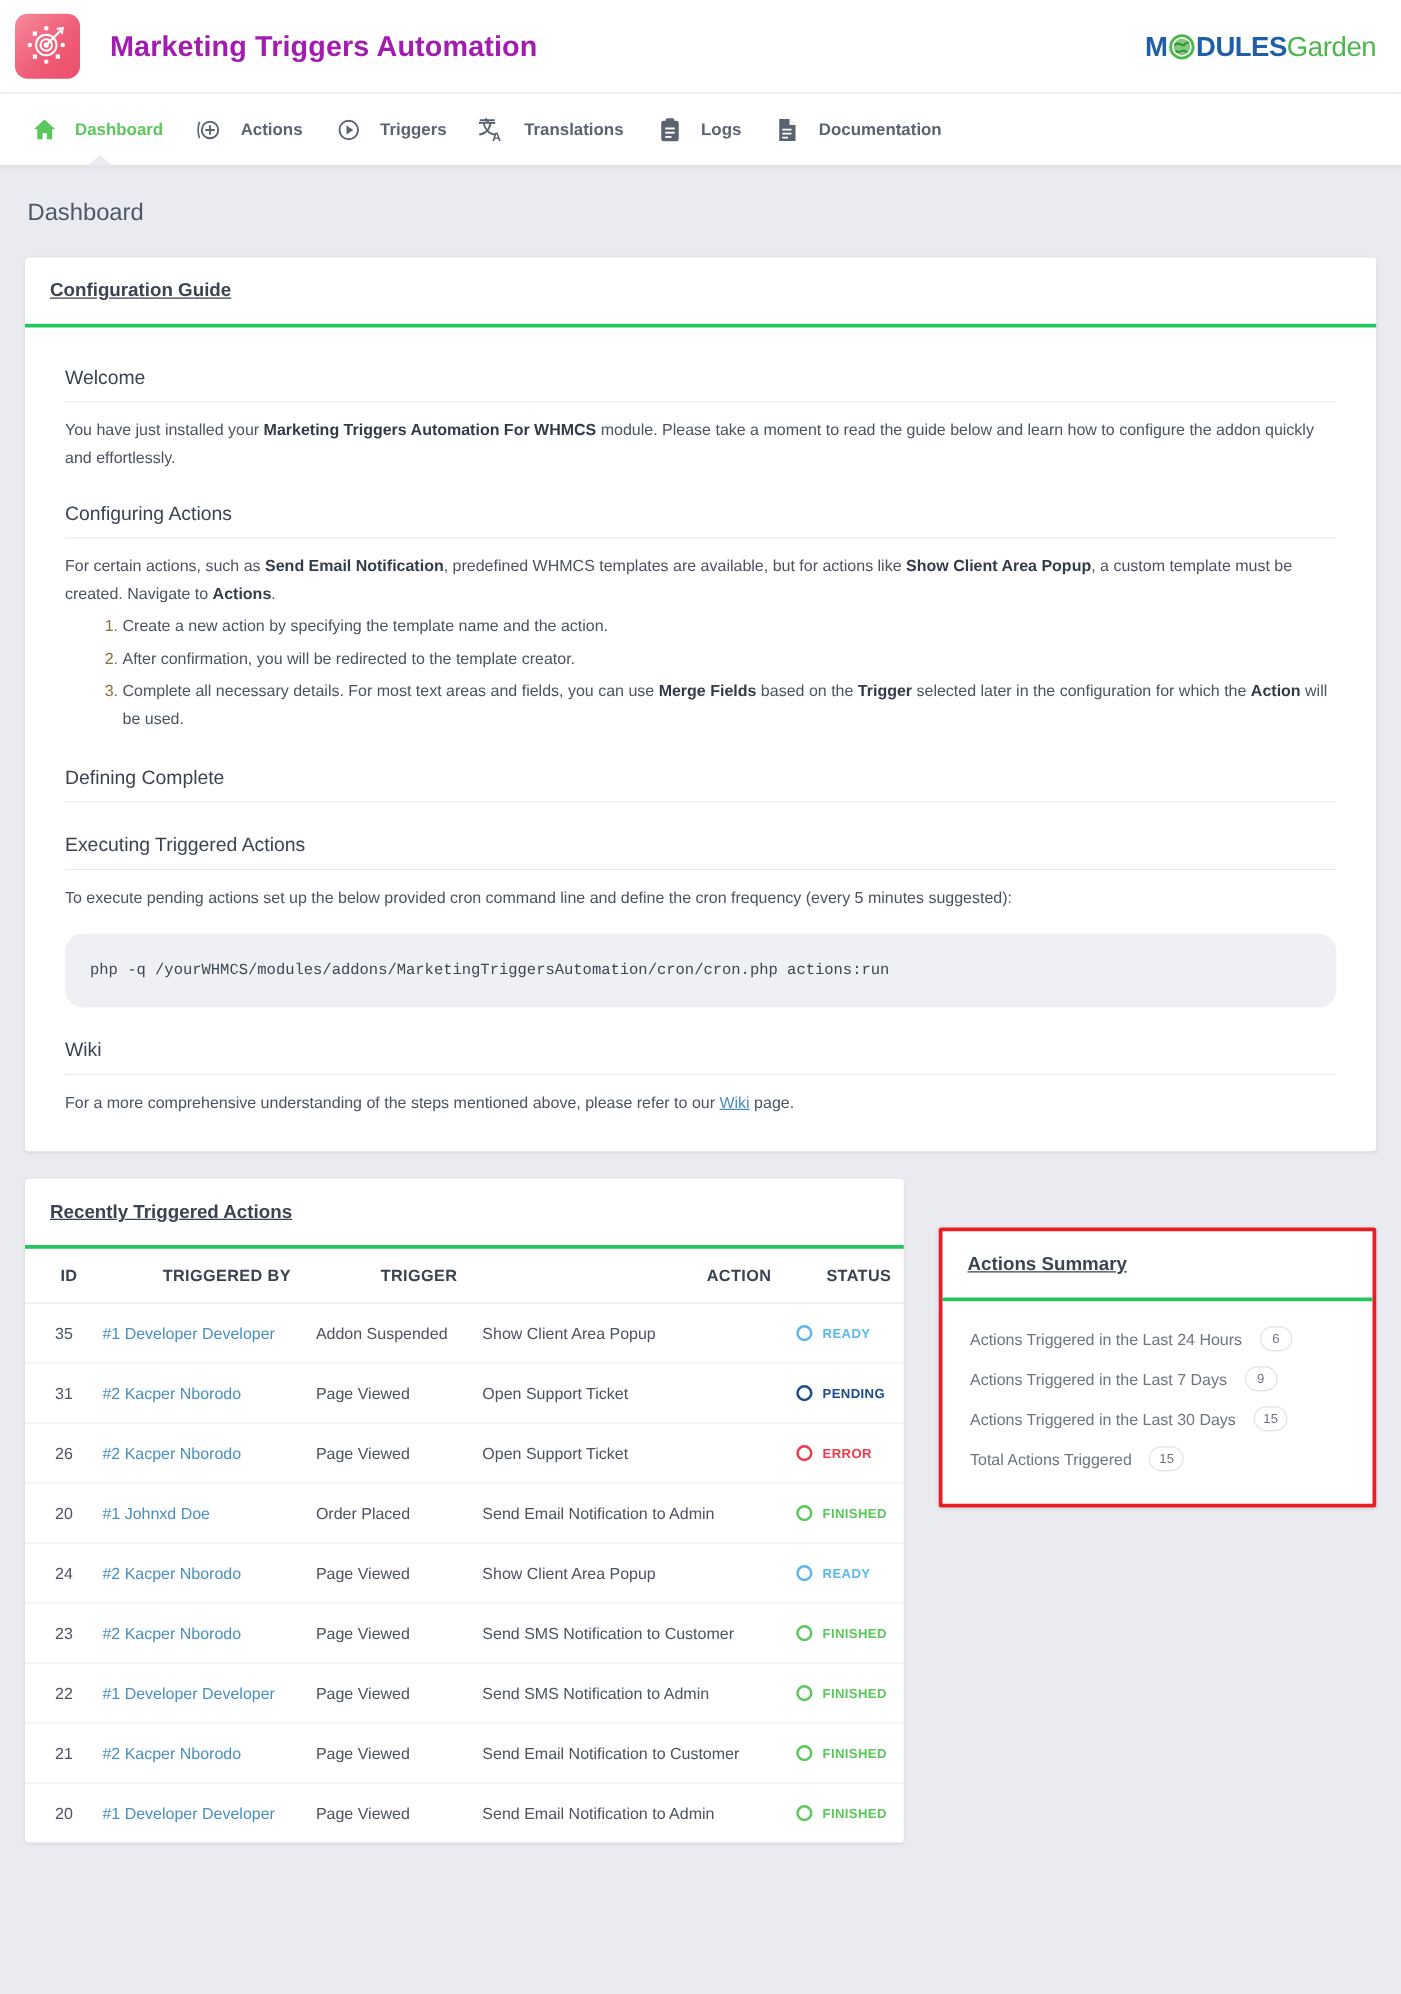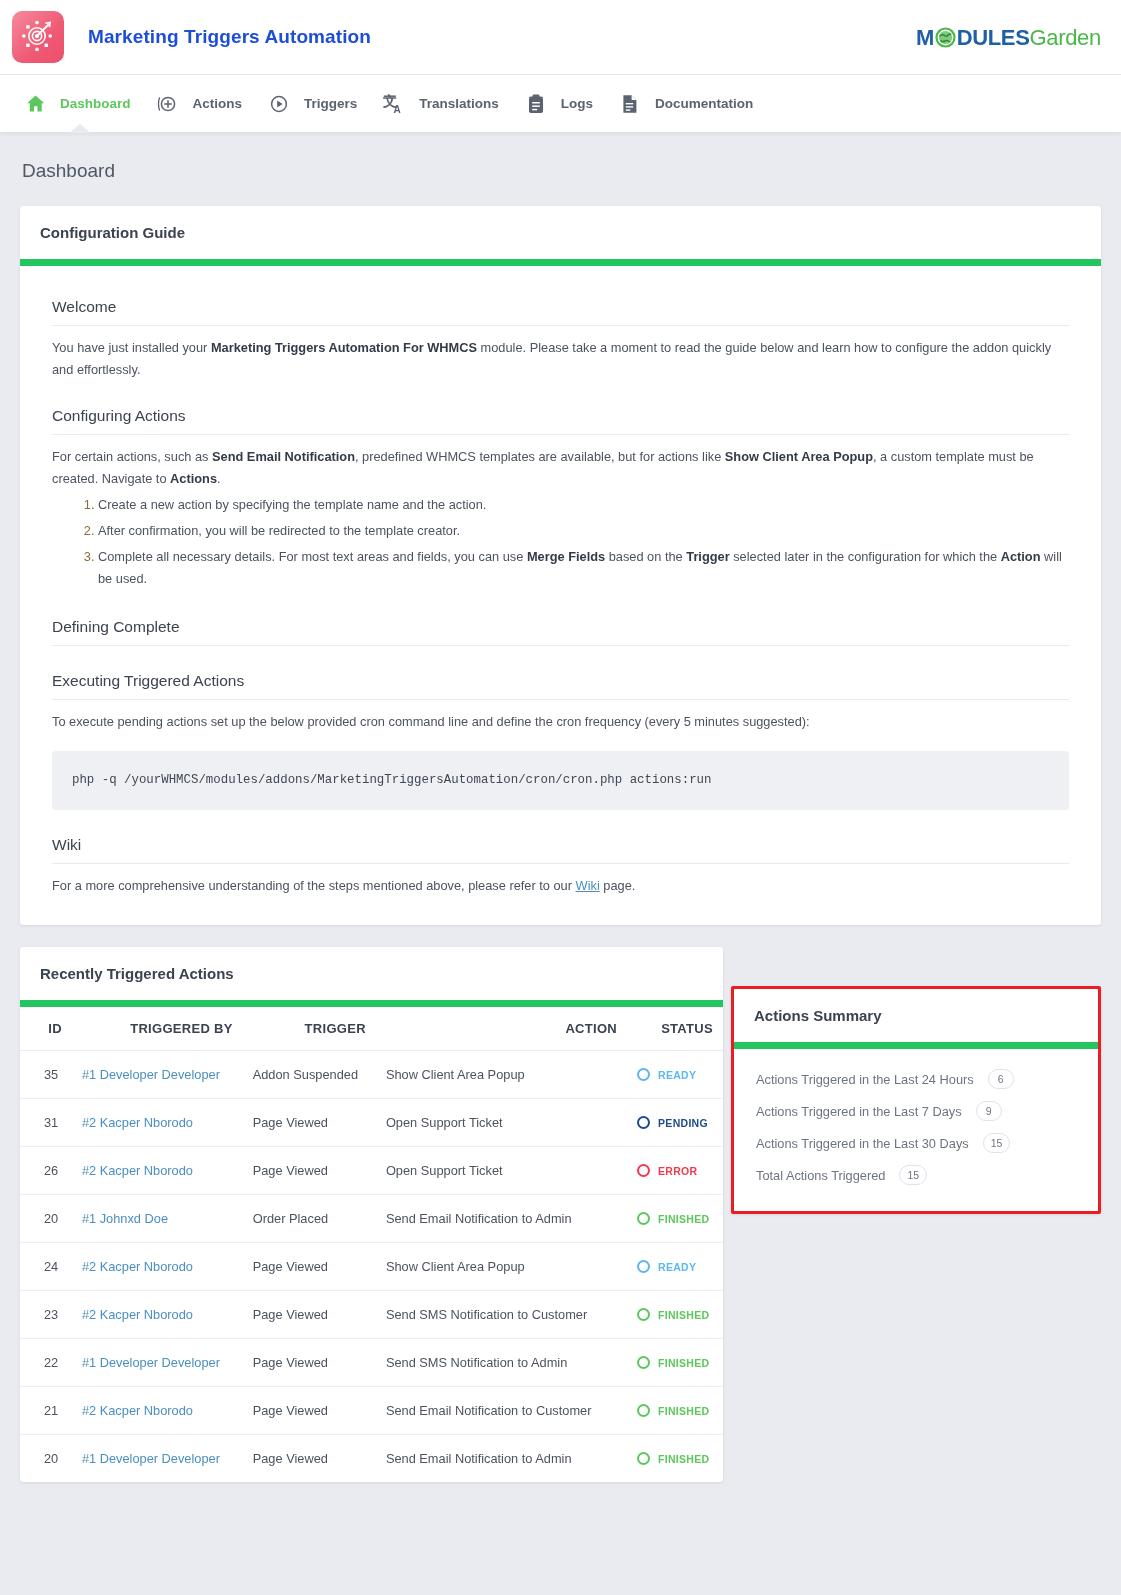--- a/index.html
+++ b/index.html
@@ -23,23 +23,23 @@
   }
   .app-logo {
     width: 52px; height: 52px;
     border-radius: 10px;
     background: linear-gradient(135deg, #f58a9b 0%, #ef5a75 60%, #ec4f6b 100%);
     display: flex; align-items: center; justify-content: center;
     flex: none;
   }
   .app-title {
     margin-left: 24px;
-    font-size: 19px;
+    font-size: 23px;
     font-weight: bold;
-    color: #1d4ed8;
+    color: #a21caf;
     letter-spacing: .1px;
   }
   .brand { margin-left: auto; display: flex; align-items: baseline; }
   .brand .b1 { font-size: 22px; font-weight: bold; color: #1f5fa8; letter-spacing: -.4px; }
   .brand .globe { position: relative; top: 3px; margin: 0 1px; }
   .brand .b2 { font-size: 22px; color: #49b749; letter-spacing: -.3px; }
 
   
   .navbar {
     background: #fff;
@@ -82,58 +82,59 @@
   .wrap { padding: 0 20px; }
 
   .panel {
     background: #fff;
     border-radius: 3px;
     box-shadow: 0 1px 3px rgba(32,42,62,.10);
     margin-top: 24px;
   }
   .panel-head {
     padding: 18px 20px;
-    border-bottom: 7px solid #22c55e;
+    border-bottom: 3px solid #22c55e;
     font-size: 15px;
     font-weight: bold;
     color: #3b4250;
+    text-decoration: underline;
   }
   .panel-body { padding: 18px 32px 28px 32px; }
 
   
   .sec-title {
     font-size: 15.5px;
     color: #3b4250;
     margin-top: 26px;
     padding-bottom: 9px;
     border-bottom: 1px solid #e8eaee;
   }
   .sec-title.first { margin-top: 14px; }
   .sec-body { font-size: 12.8px; line-height: 1.72; color: #4c535f; padding-top: 11px; }
   .sec-body b { font-weight: bold; color: #343b48; }
   ol.guide { margin: 2px 0 0 46px; }
   ol.guide li { padding: 2px 0; color: #4c535f; }
   ol.guide li::marker { color: #8a6d3b; }
   .codebox {
     margin-top: 18px;
     background: #eef0f3;
-    border-radius: 4px;
+    border-radius: 14px;
     padding: 19px 20px;
     font-family: "Liberation Mono", "DejaVu Sans Mono", monospace;
     font-size: 12.4px;
     color: #3f4753;
     overflow-x: auto;
     white-space: nowrap;
   }
   a.wiki { color: #4a8fc0; text-decoration: underline; }
 
   
   .bottom {
     display: flex;
-    gap: 8px;
+    gap: 28px;
     align-items: flex-start;
     margin-top: 22px;
   }
   .col-left { width: 703px; flex: none; }
   .col-right { flex: 1; }
   .bottom .panel { margin-top: 0; }
 
   table.rta { width: 100%; border-collapse: collapse; }
   table.rta thead th {
     text-align: right;

